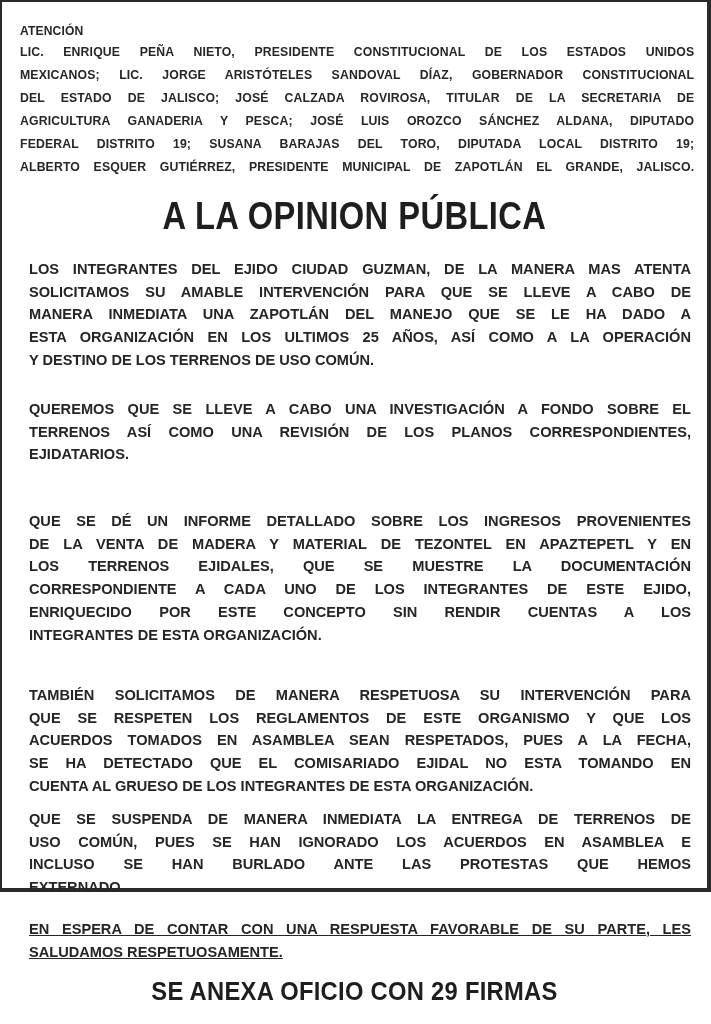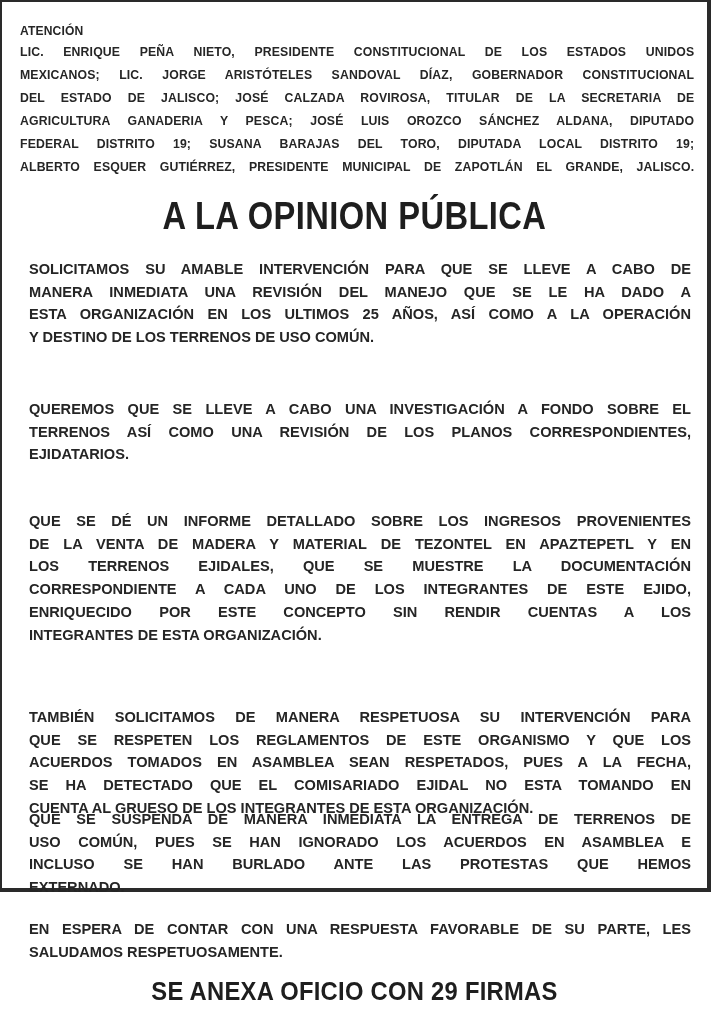--- a/index.html
+++ b/index.html
@@ -83,23 +83,23 @@
       text-align-last: justify;
       white-space: nowrap;
       overflow: hidden;
     }
     .para .line.last {
       text-align-last: left;
     }
     .p1 { position: absolute; top: 0; }
     .p2 { position: absolute; top: 140px; }
     .p3 { position: absolute; top: 252px; }
-    .p4 { position: absolute; top: 426px; margin-top: 22px; }
+    .p4 { position: absolute; top: 426px; }
     .p5 { position: absolute; top: 550px; }
-    .p6 { position: absolute; top: 660px; }
+    .p6 { position: absolute; top: 660px; text-decoration: underline; }
     .p1, .p2, .p3, .p4, .p5, .p6 { left: 0; width: 662px; }
     .footer {
       position: absolute;
       left: 0;
       right: 0;
       top: 972px;
       text-align: center;
       font-weight: bold;
       font-size: 25px;
       line-height: 34px;
@@ -121,22 +121,23 @@
     <span class="line">DEL ESTADO DE JALISCO; JOSÉ CALZADA ROVIROSA, TITULAR DE LA SECRETARIA DE</span>
     <span class="line">AGRICULTURA GANADERIA Y PESCA; JOSÉ LUIS OROZCO SÁNCHEZ ALDANA, DIPUTADO</span>
     <span class="line">FEDERAL DISTRITO 19; SUSANA BARAJAS DEL TORO, DIPUTADA LOCAL DISTRITO 19;</span>
     <span class="line">ALBERTO ESQUER GUTIÉRREZ, PRESIDENTE MUNICIPAL DE ZAPOTLÁN EL GRANDE, JALISCO.</span>
   </div>
 
   <div class="title">A LA OPINION PÚBLICA</div>
 
   <div class="body">
     <div class="para p1">
+      <span class="line">LOS INTEGRANTES DEL EJIDO CIUDAD GUZMAN, DE LA MANERA MAS ATENTA</span>
       <span class="line">SOLICITAMOS SU AMABLE INTERVENCIÓN PARA QUE SE LLEVE A CABO DE</span>
-      <span class="line">MANERA INMEDIATA UNA REVISIÓN DEL MANEJO QUE SE LE HA DADO A</span>
+      <span class="line">MANERA INMEDIATA UNA ZAPOTLÁN DEL MANEJO QUE SE LE HA DADO A</span>
       <span class="line">ESTA ORGANIZACIÓN EN LOS ULTIMOS 25 AÑOS, ASÍ COMO A LA OPERACIÓN</span>
       <span class="line last">Y DESTINO DE LOS TERRENOS DE USO COMÚN.</span>
     </div>
 
     <div class="para p2">
       <span class="line">QUEREMOS QUE SE LLEVE A CABO UNA INVESTIGACIÓN A FONDO SOBRE EL</span>
       <span class="line">TERRENOS ASÍ COMO UNA REVISIÓN DE LOS PLANOS CORRESPONDIENTES,</span>
       <span class="line last">EJIDATARIOS.</span>
     </div>
 

